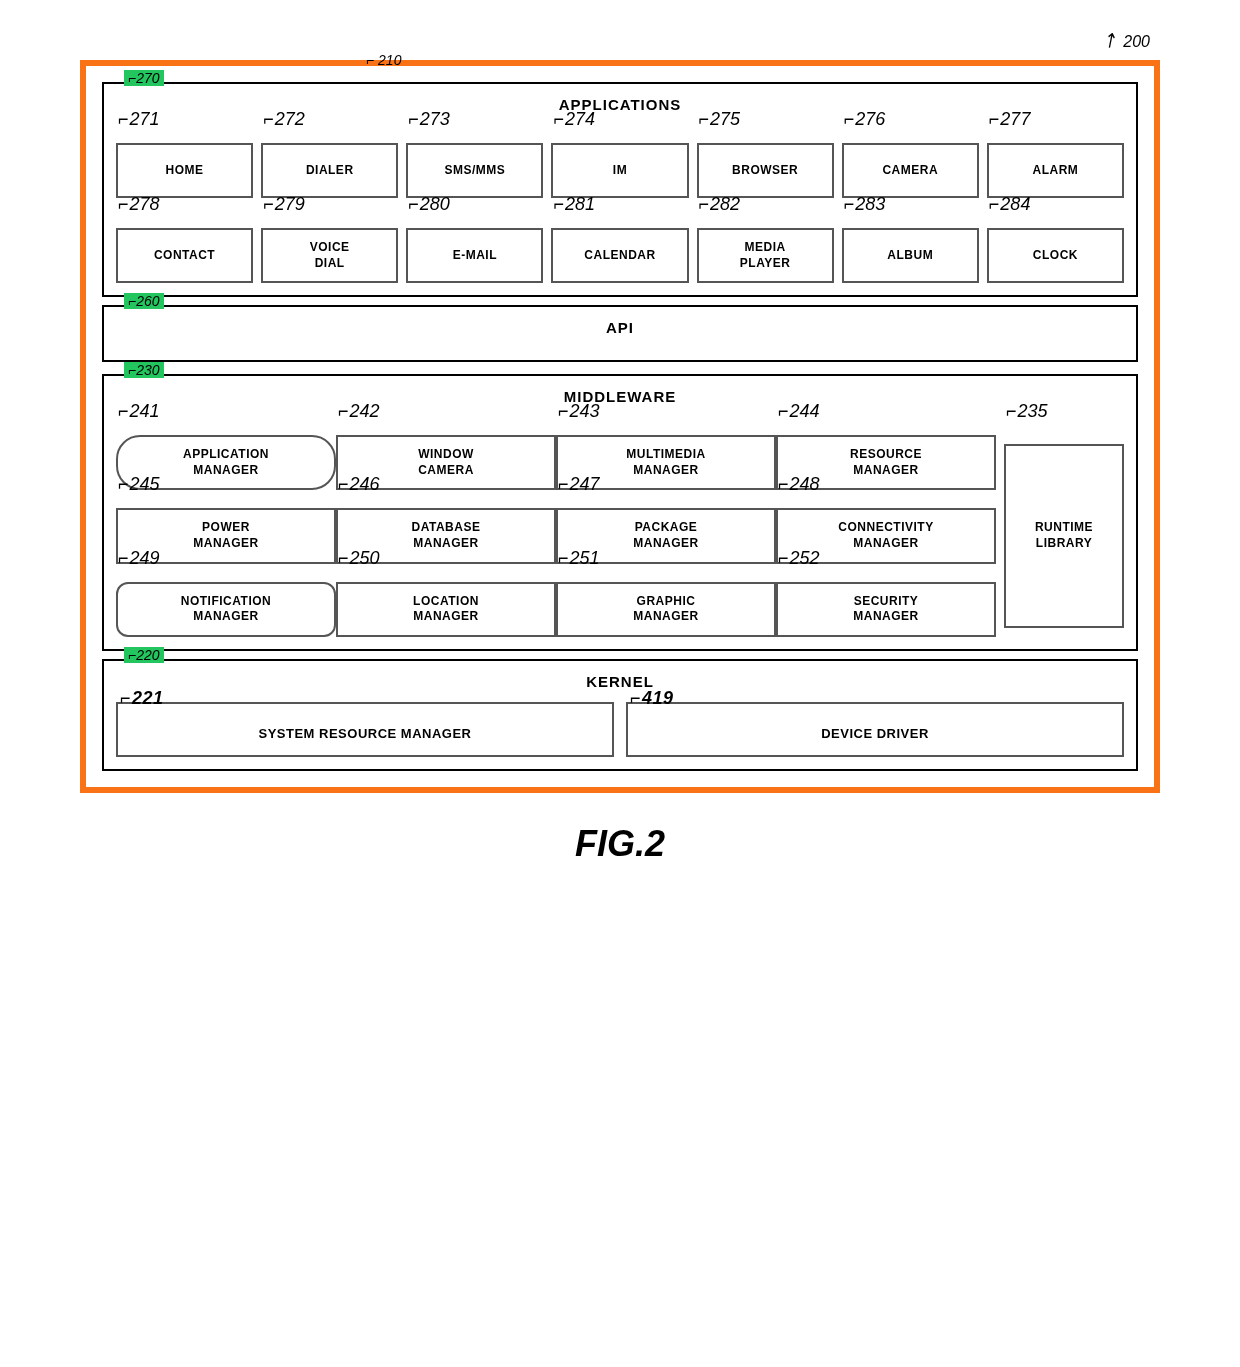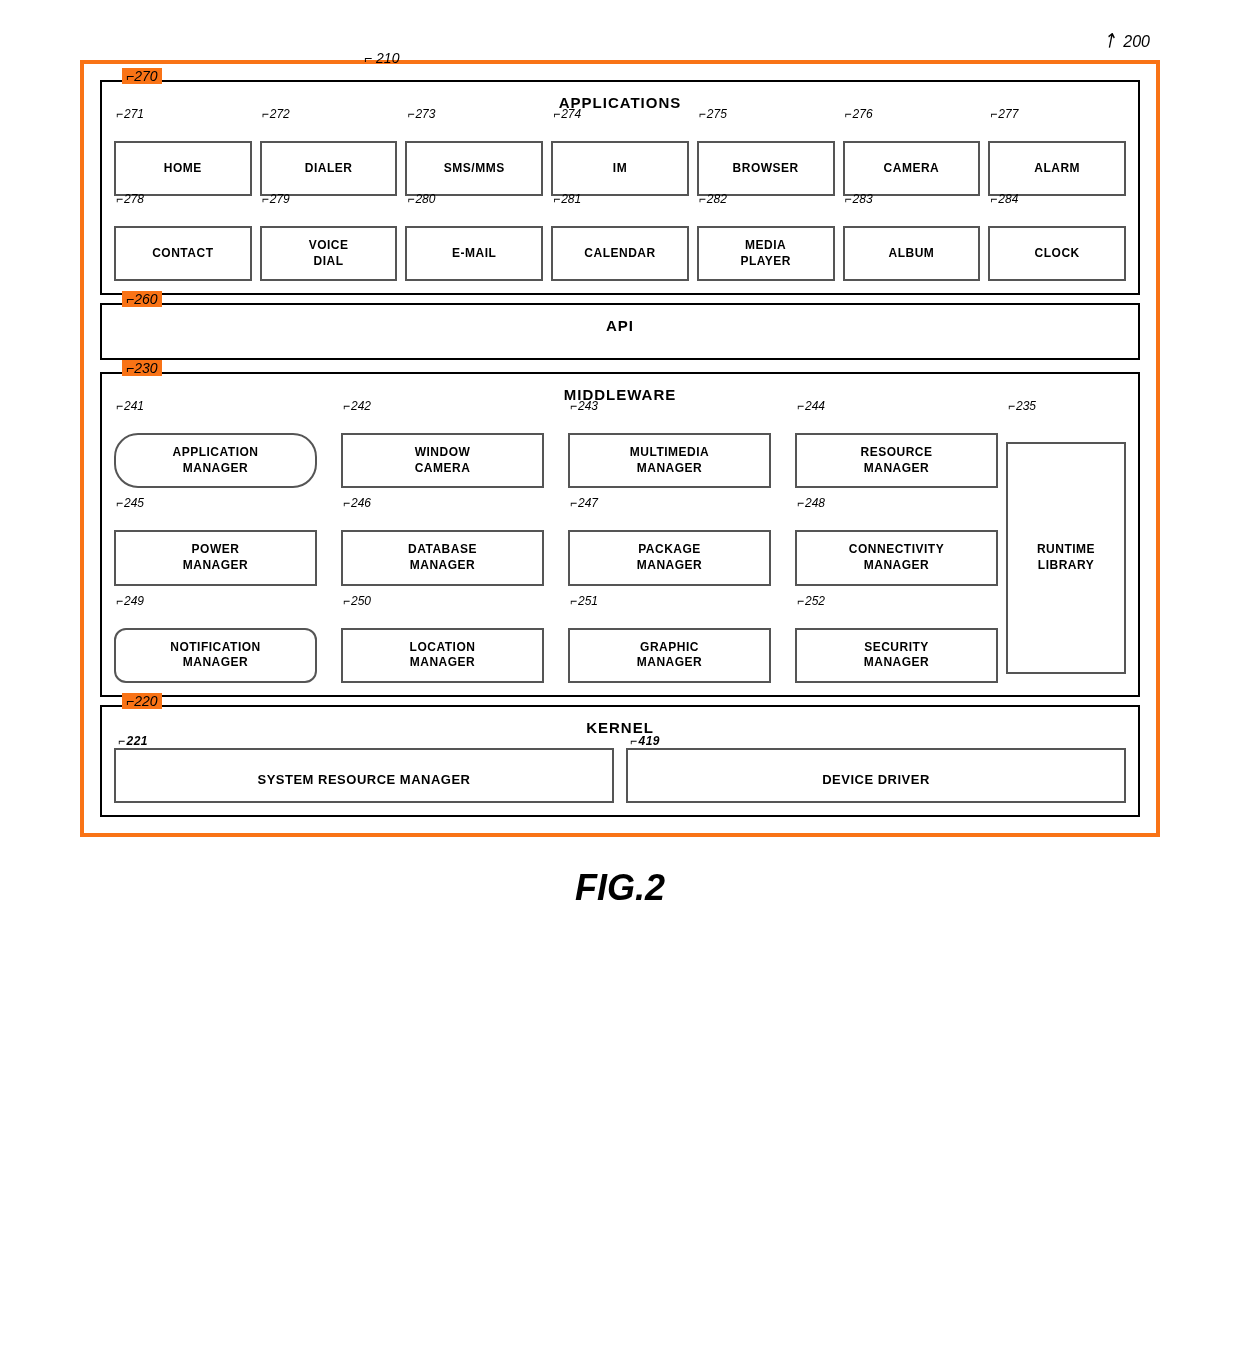--- a/index.html
+++ b/index.html
@@ -28,31 +28,31 @@
     }
     .ref-200 .arrow {
       display: inline-block;
       transform: rotate(-40deg);
       font-size: 18px;
       margin-right: 2px;
     }
 
     
     .box-210 {
-      border: 4px solid #f97316;
+      border: 6px solid #f97316;
       padding: 16px;
       position: relative;
       margin-top: 20px;
     }
 
     .section-label {
       position: absolute;
       top: -14px;
       left: 20px;
-      background: #f97316;
+      background: #22c55e;
       padding: 0 4px;
       font-size: 14px;
       font-style: italic;
     }
 
     
     .section-box {
       border: 2px solid #000;
       padding: 12px;
       position: relative;
@@ -85,21 +85,21 @@
       letter-spacing: 0.5px;
       line-height: 1.3;
       min-height: 55px;
       display: flex;
       align-items: center;
       justify-content: center;
     }
 
     .ref-num {
       position: absolute;
-      font-size: 12px;
+      font-size: 18px;
       font-style: italic;
       top: -16px;
       left: 2px;
       white-space: nowrap;
     }
     .ref-num::before {
       content: '⌐';
       font-style: normal;
       margin-right: 1px;
     }
@@ -118,21 +118,21 @@
     }
 
     
     .mw-content {
       display: flex;
       gap: 8px;
     }
     .mw-grid {
       display: grid;
       grid-template-columns: repeat(4, 1fr);
-      gap: 24px;
+      gap: 0;
       flex: 1;
     }
     .runtime-box {
       border: 2px solid #555;
       text-align: center;
       padding: 10px 4px;
       font-size: 12px;
       font-weight: bold;
       letter-spacing: 0.5px;
       line-height: 1.3;

